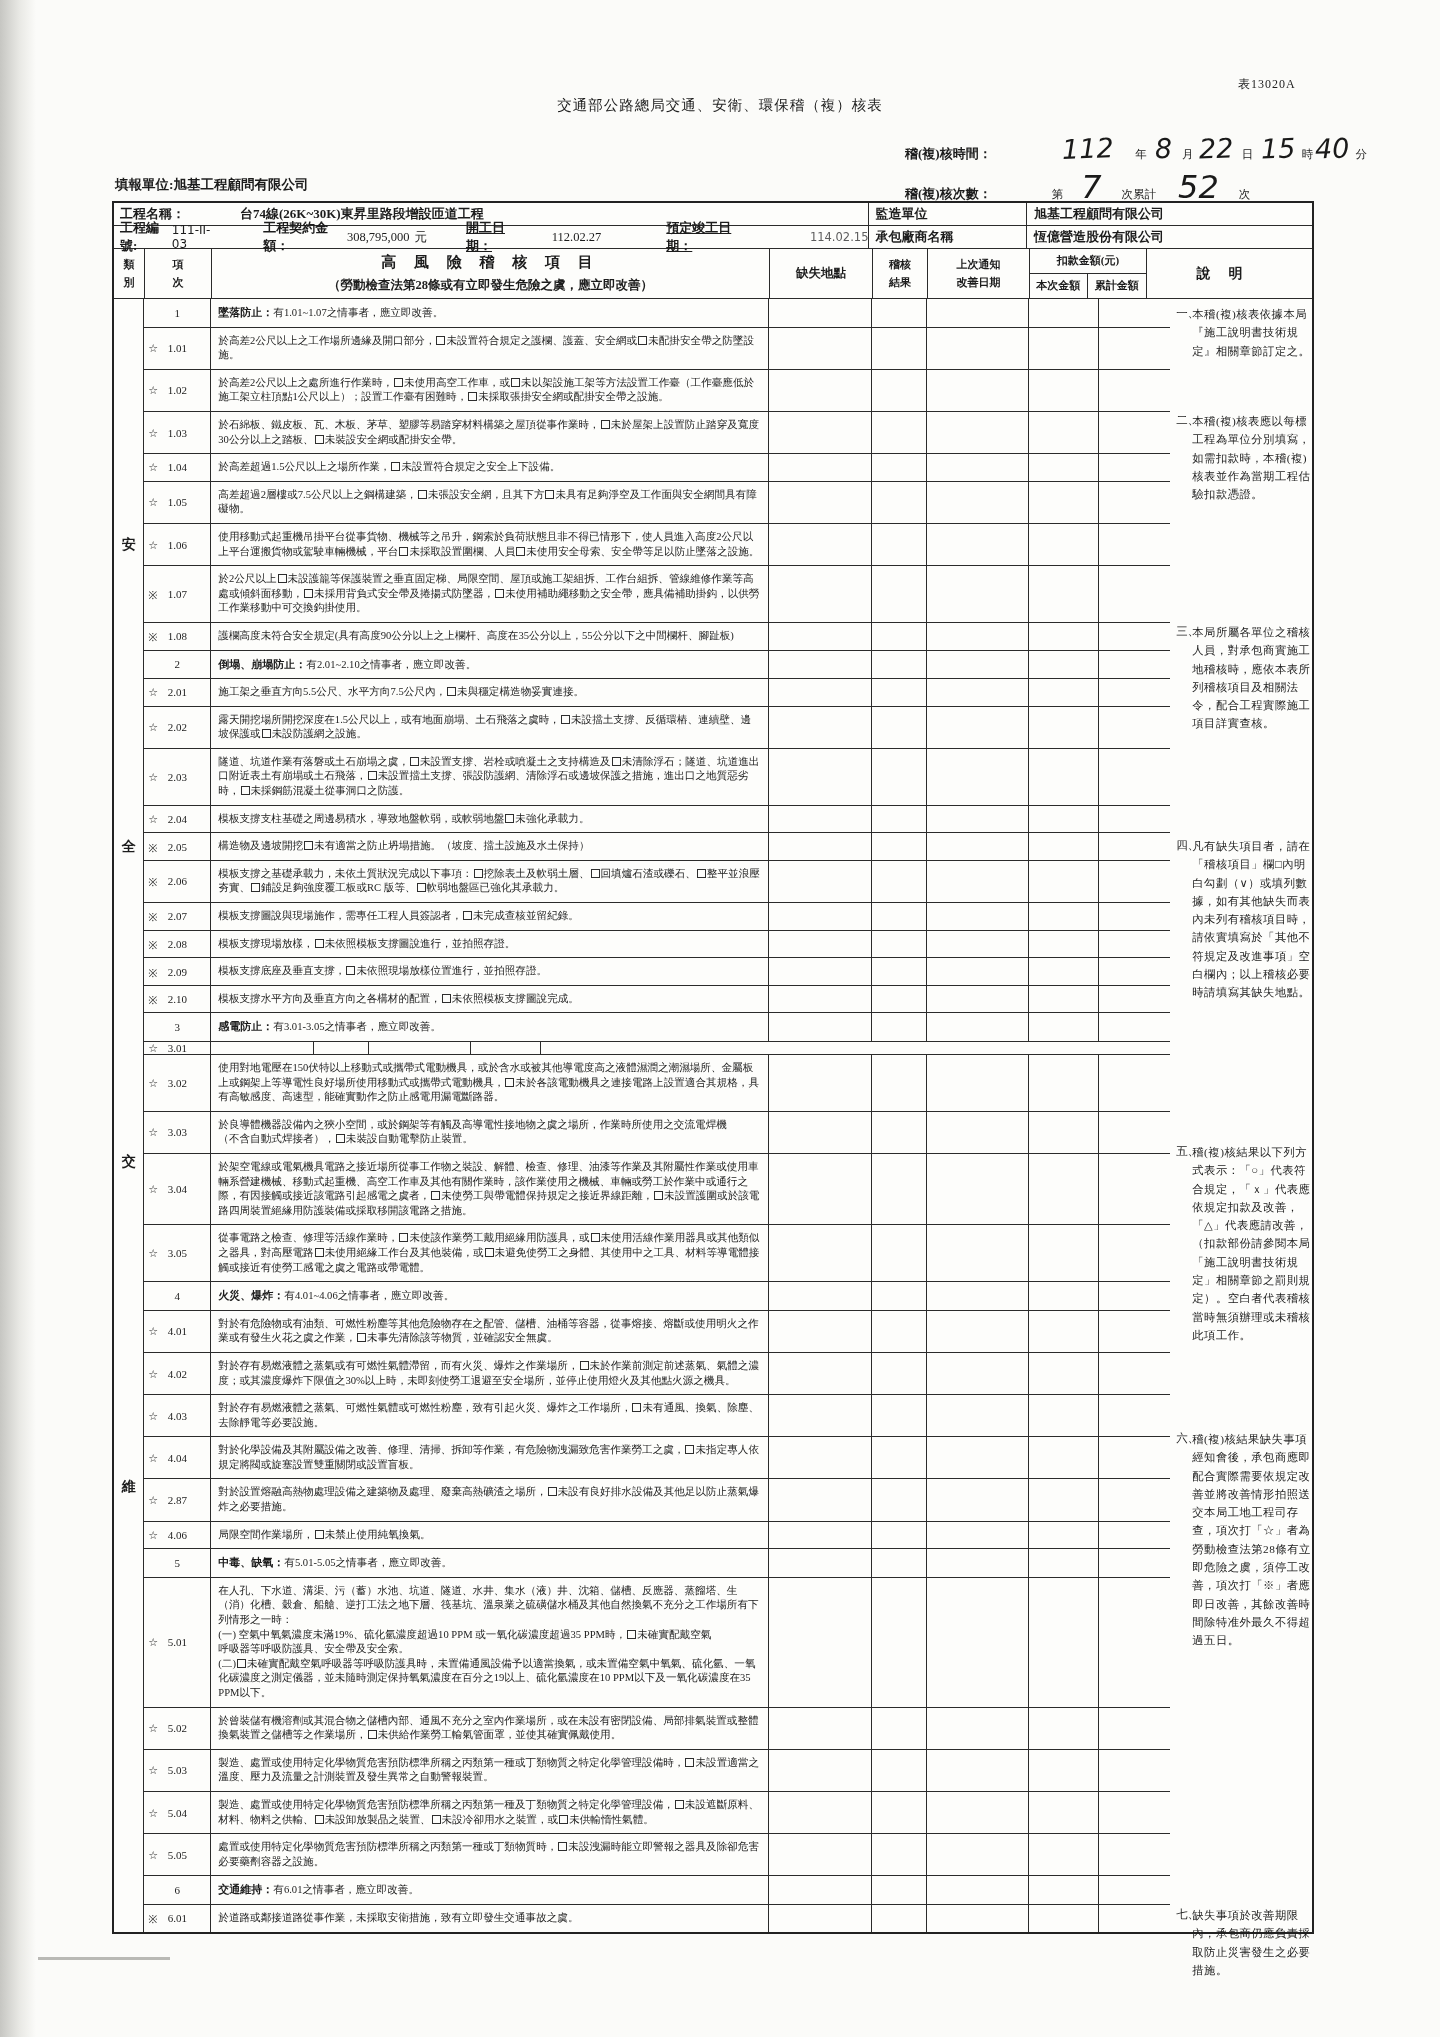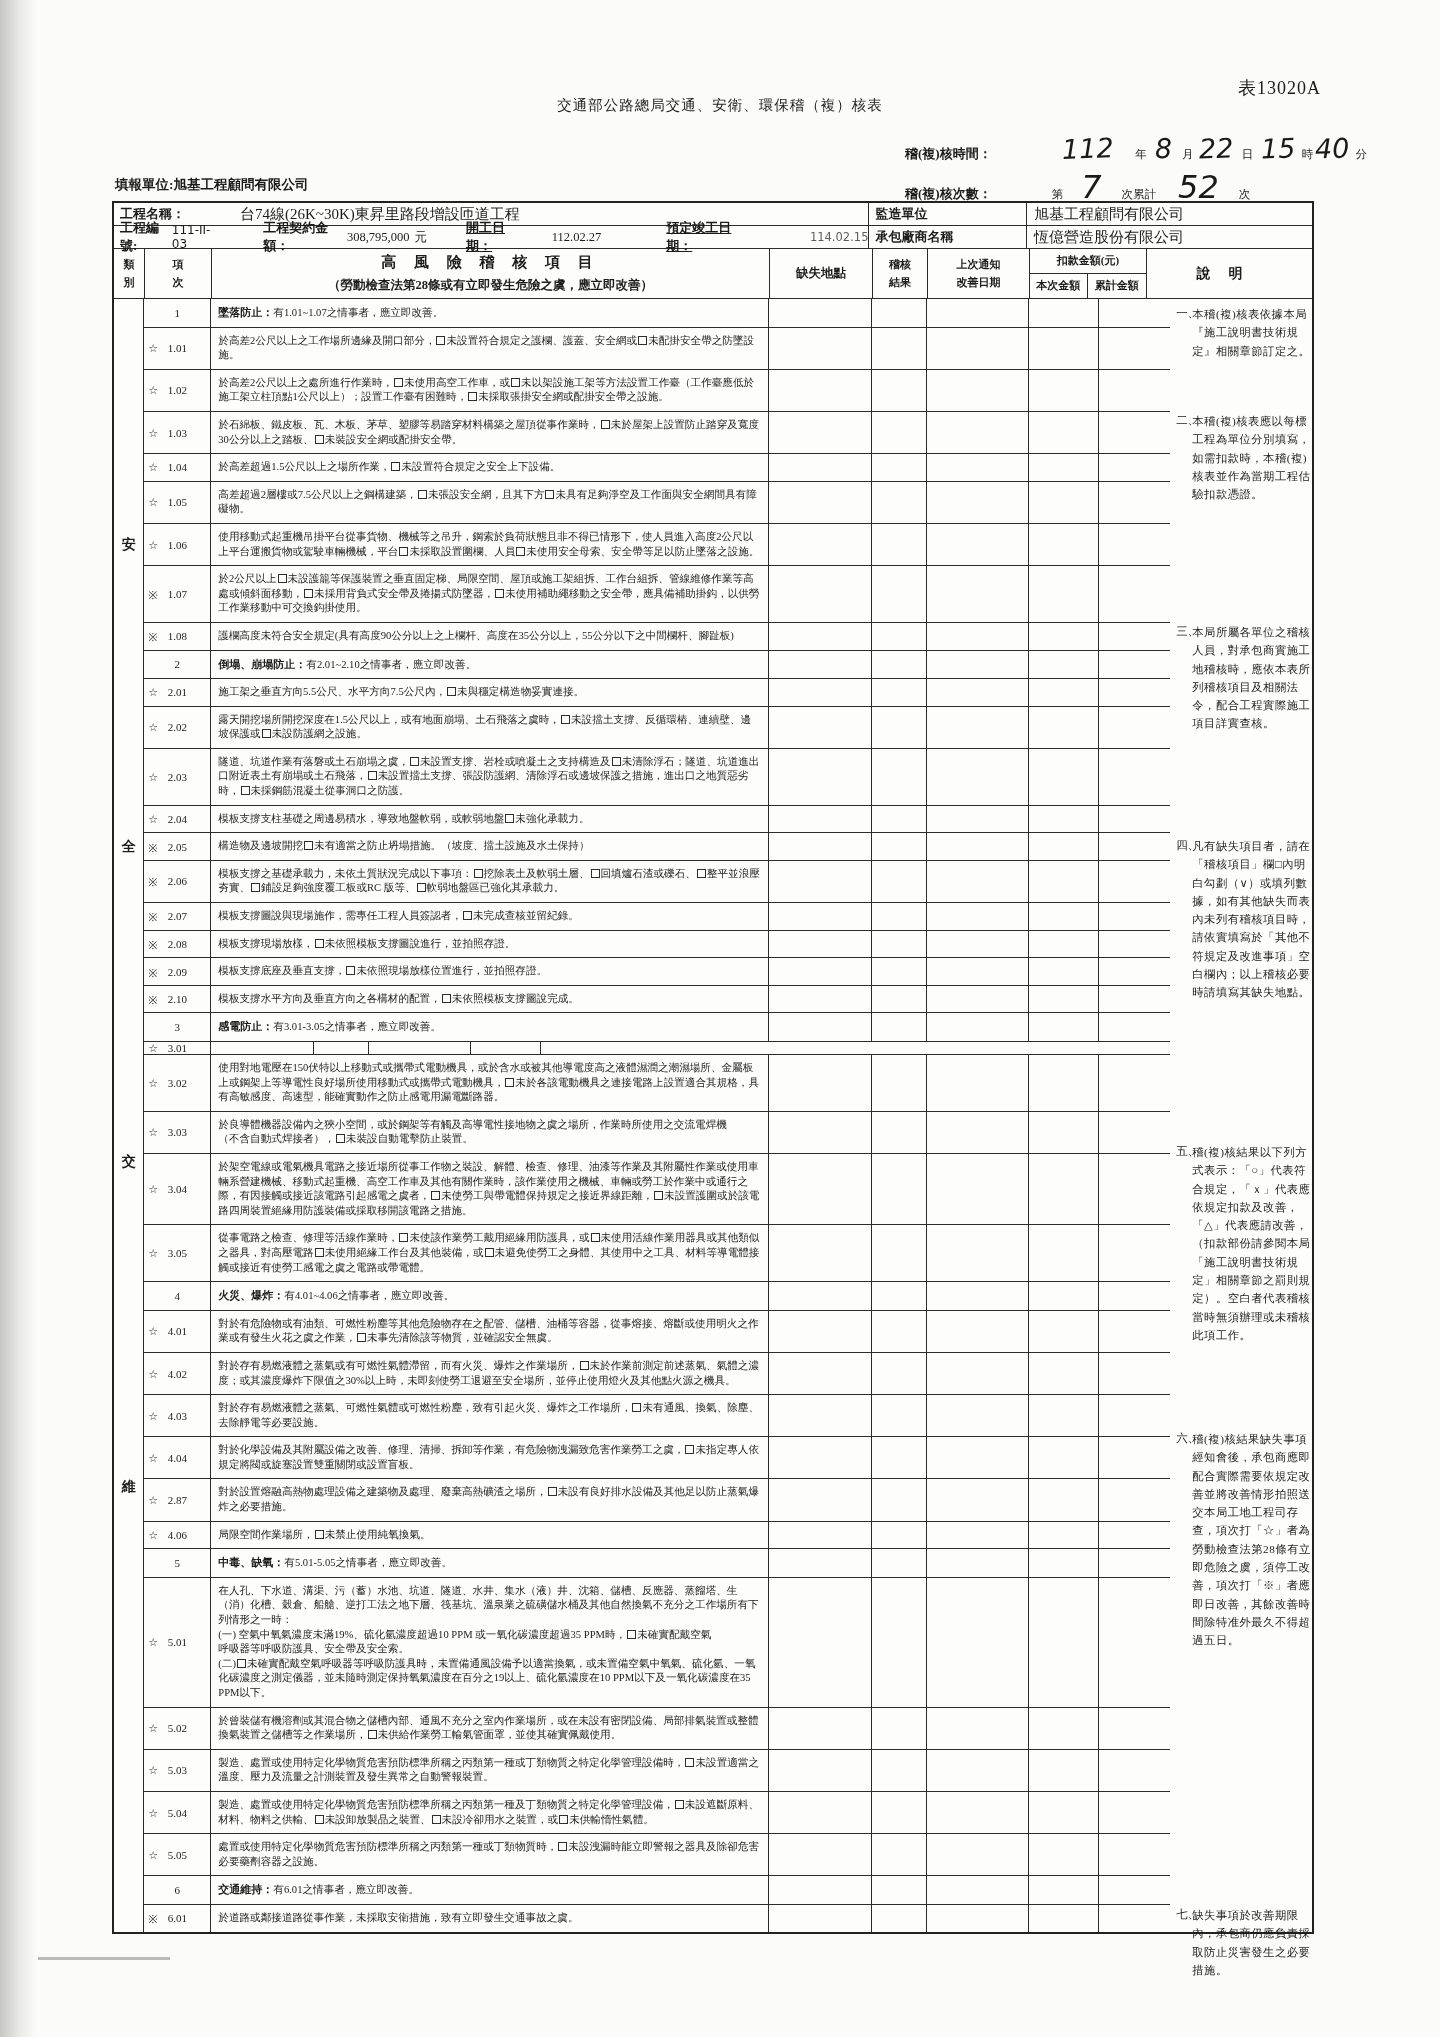--- a/index.html
+++ b/index.html
@@ -6,38 +6,38 @@
   html,body { background:#777; }
   .page {
     position:relative; width:1440px; height:2037px; margin:0 auto;
     background:#fbfbf9; overflow:hidden; color:#1c1c1c;
     font-family:"Liberation Serif","DejaVu Serif",serif;
   }
   .scan-edge { position:absolute; left:0; top:0; width:36px; height:100%;
     background:linear-gradient(to right,#c6c6c2,#e9e9e5 55%,#fbfbf9); }
   .scan-bottom-line { position:absolute; left:38px; top:1957px; width:132px; height:3px; background:#b9b9b5; }
 
-  .form-code { position:absolute; left:1238px; top:76px; font-size:18px; letter-spacing:1px; }
+  .form-code { position:absolute; left:1238px; top:76px; font-size:12px; letter-spacing:1px; }
   .form-title { position:absolute; left:0; top:96px; width:1440px; text-align:center; font-size:14.5px; letter-spacing:1px; }
   .report-unit { position:absolute; left:115px; top:176px; font-size:13.5px; font-weight:bold; }
 
   .audit-line { position:absolute; display:flex; align-items:baseline; }
   .audit-line .lbl { font-size:13px; font-weight:bold; }
   .hw { font-family:"DejaVu Sans",sans-serif; font-style:italic; color:#1a1a1a; font-weight:400; }
   .hw-big { font-size:27px; transform:rotate(-2deg); display:inline-block; }
   .unit { font-size:11.5px; }
 
   
   .sheet { position:absolute; left:112px; top:201px; width:1202px; border:2px solid #222; background:#fdfdfb; }
   .toprow { display:flex; border-bottom:1px solid #2b2b2b; height:23px; align-items:center; }
   .toprow .c1 { width:758px; display:flex; align-items:center; padding-left:6px; border-right:1px solid #2b2b2b; height:100%; }
   .toprow .c2 { width:158px; padding-left:6px; border-right:1px solid #2b2b2b; height:100%; display:flex; align-items:center; }
   .toprow .c3 { width:286px; padding-left:7px; height:100%; display:flex; align-items:center; }
   .blbl { font-size:13px; font-weight:bold; }
-  .bval { font-size:15px; font-weight:normal; }
+  .bval { font-size:13px; font-weight:bold; }
   .nval { font-size:12.5px; }
   .u { text-decoration:underline;padding-left:15px; }
   .faint { color:#5d5d5d; font-size:11.5px; font-family:"DejaVu Sans",sans-serif; }
 
   .headrow { display:flex; border-bottom:1.5px solid #2b2b2b; height:50px; text-align:center; }
   .headrow > div { border-right:1px solid #2b2b2b; display:flex; flex-direction:column; justify-content:center; align-items:center; font-size:11px; font-weight:bold; line-height:1.55; }
   .headrow > div:last-child { border-right:none; }
   .h-cat  { width:31px; }
   .h-no   { width:67px; }
   .h-item { width:558px; }

